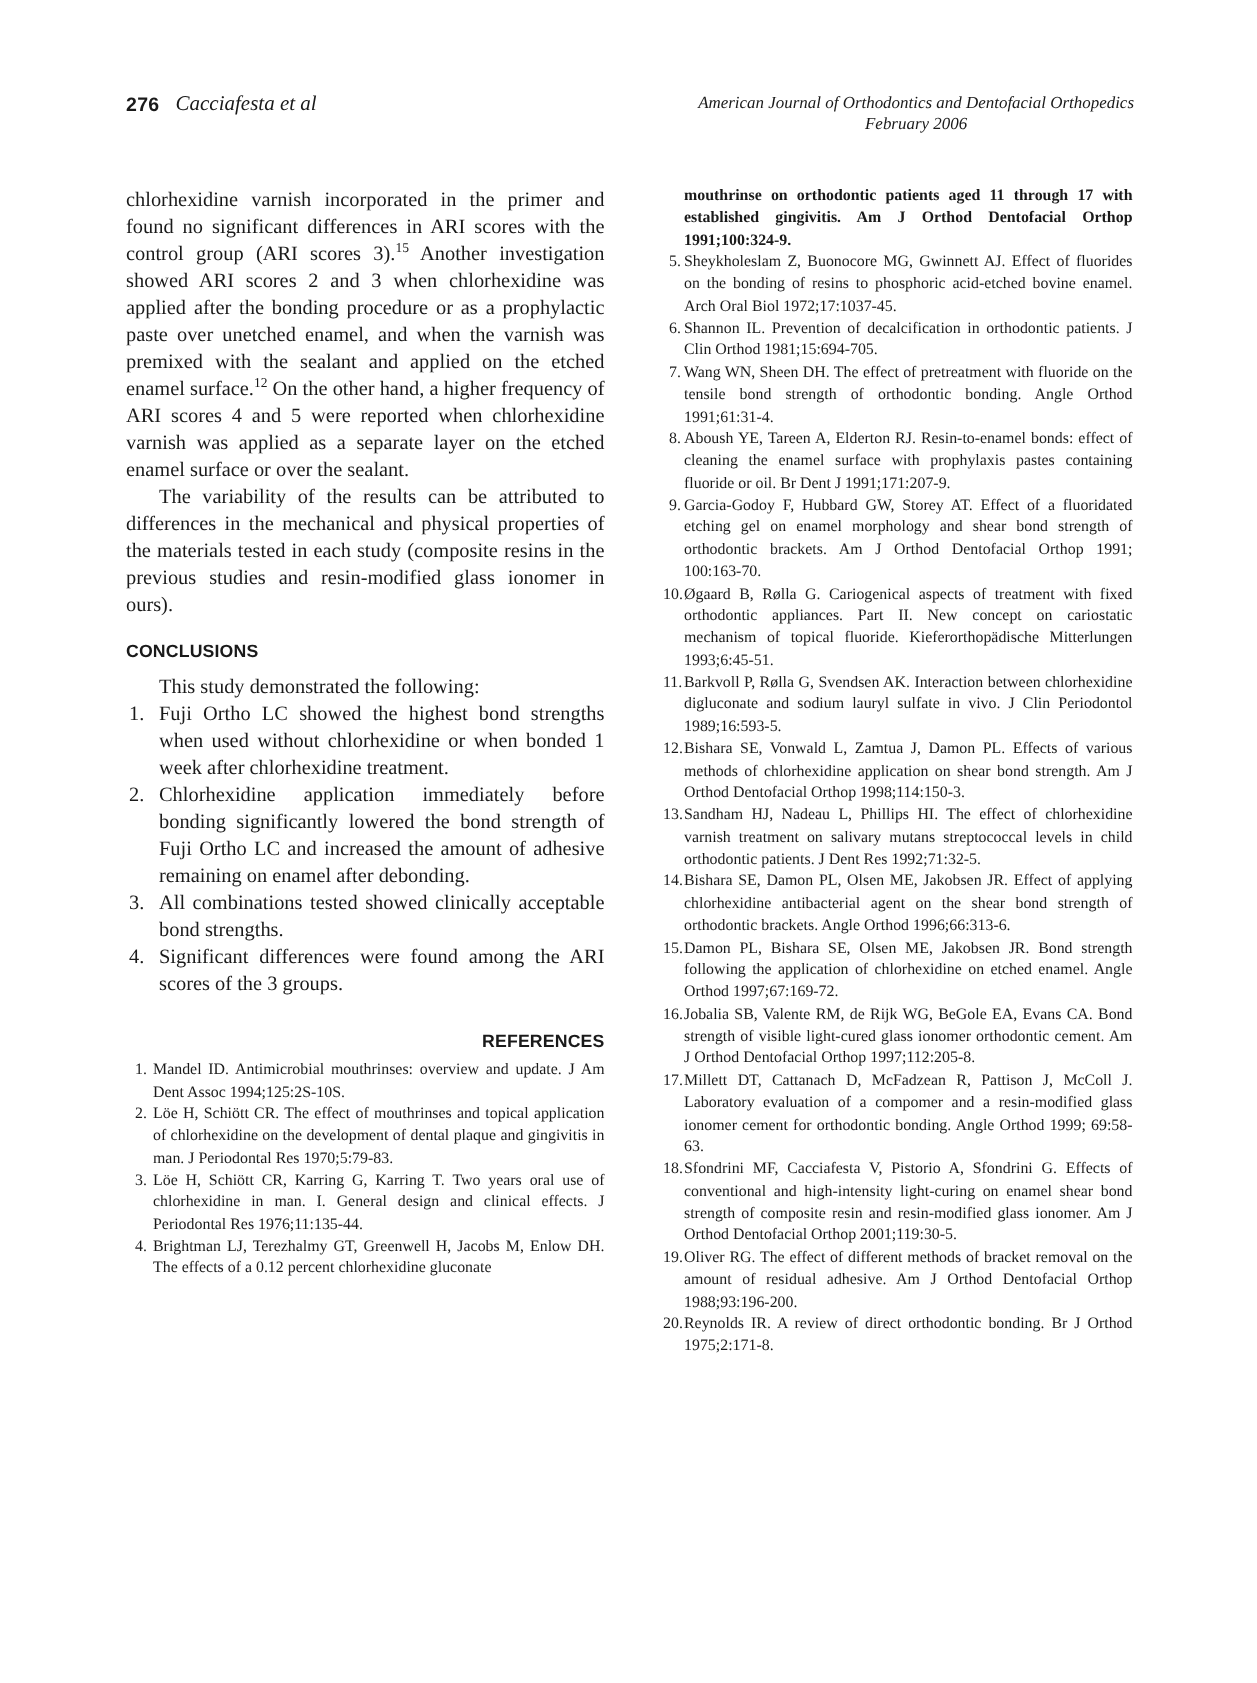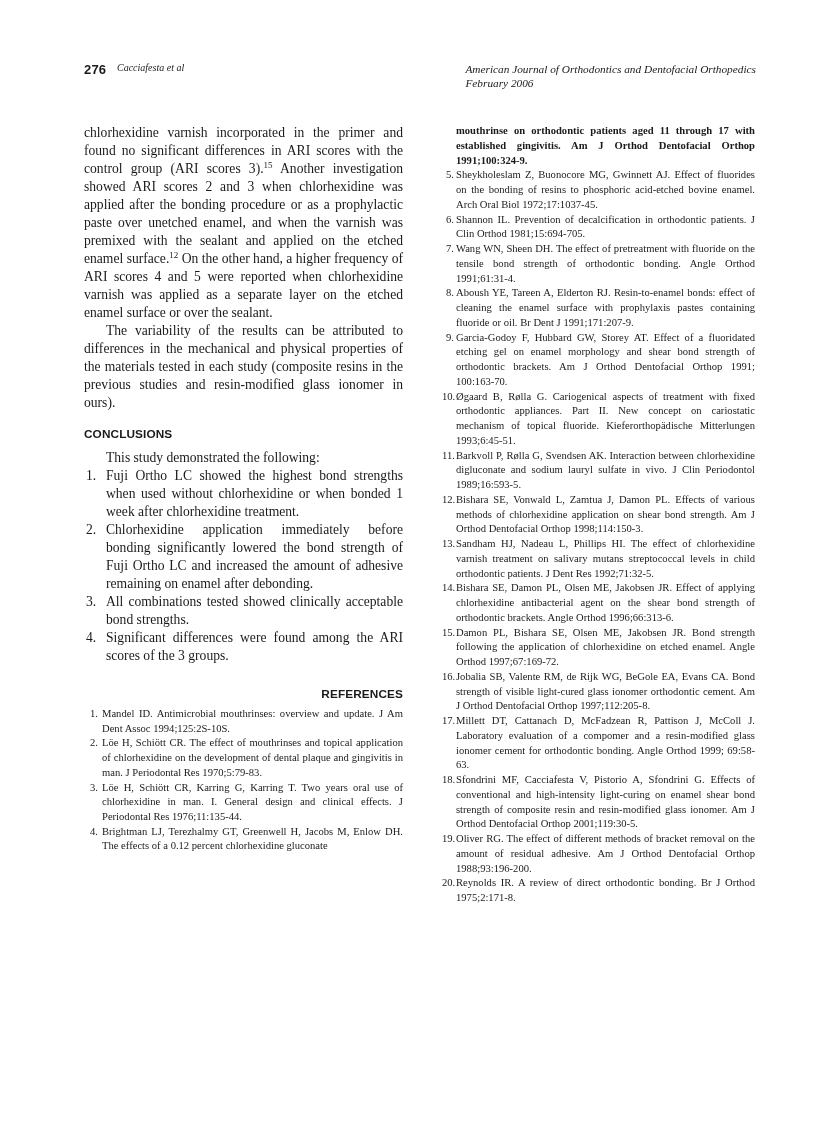--- a/index.html
+++ b/index.html
@@ -2,22 +2,22 @@
 <html><head>
 <meta charset="utf-8">
 <style>
   html, body { margin: 0; padding: 0; background: #ffffff; }
   body { width: 838px; height: 1122px; position: relative; overflow: hidden; color: #1a1a1a; }
   .serif { font-family: "Liberation Serif", "DejaVu Serif", serif; }
   .sans { font-family: "Liberation Sans", "DejaVu Sans", sans-serif; }
 
   #running-head { position: absolute; left: 84px; top: 62px; width: 672px; height: 36px; }
   #page-num { position: absolute; left: 0; top: 0; font-weight: bold; font-size: 13px; letter-spacing: 0.2px; }
-  #author-head { position: absolute; left: 33px; top: 0; font-style: italic; font-size: 10px; }
-  #journal-head { position: absolute; right: 0; top: 0; text-align: left; font-style: italic; font-size: 11.3px; line-height: 14px; }
+  #author-head { position: absolute; left: 33px; top: 0; font-style: italic; font-size: 14px; }
+  #journal-head { position: absolute; right: 0; top: 0; text-align: center; font-style: italic; font-size: 11.3px; line-height: 14px; }
 
   #left-col { position: absolute; left: 84px; top: 124px; width: 319px; font-size: 13.6px; line-height: 18px; }
   #left-col p { margin: 0; text-align: justify; }
   #left-col .indent { text-indent: 22px; }
   #left-col h2 { font-family: "Liberation Sans", "DejaVu Sans", sans-serif; font-weight: bold; font-size: 11.8px; margin: 13px 0 6px 0; letter-spacing: 0.1px; line-height: 18px; }
   sup { font-size: 9px; line-height: 0; vertical-align: 5px; }
 
   ol.concl { list-style: none; margin: 0; padding: 0; }
   ol.concl li { position: relative; padding-left: 22px; text-align: justify; }
   ol.concl li .num { position: absolute; left: 2px; top: 0; }

